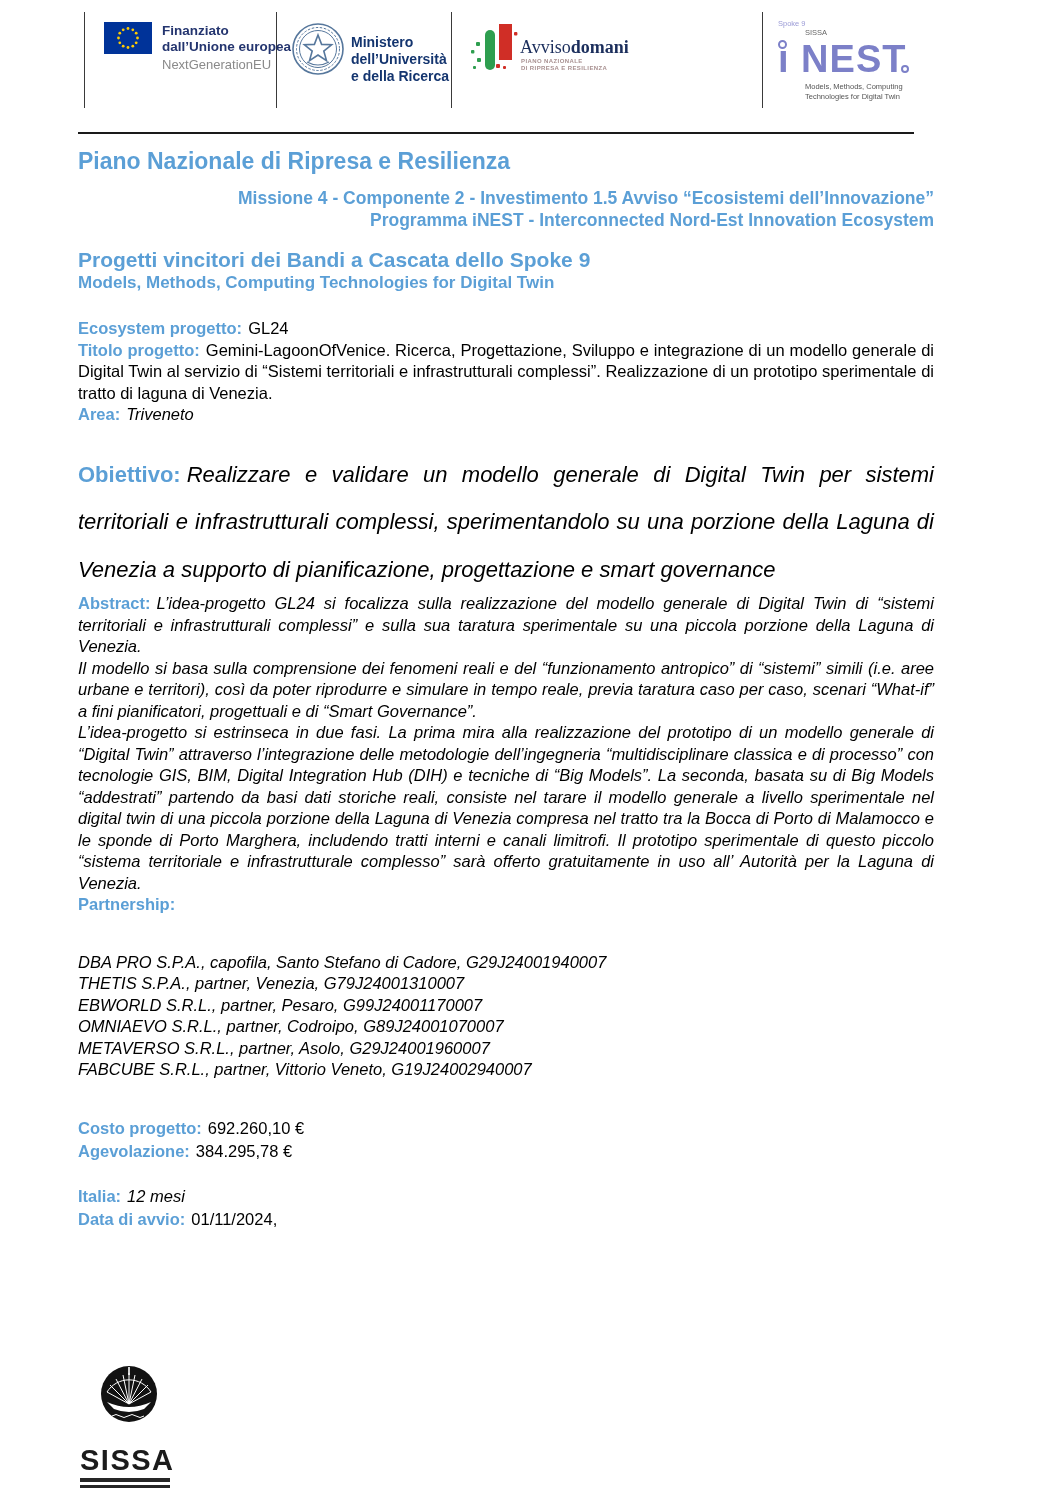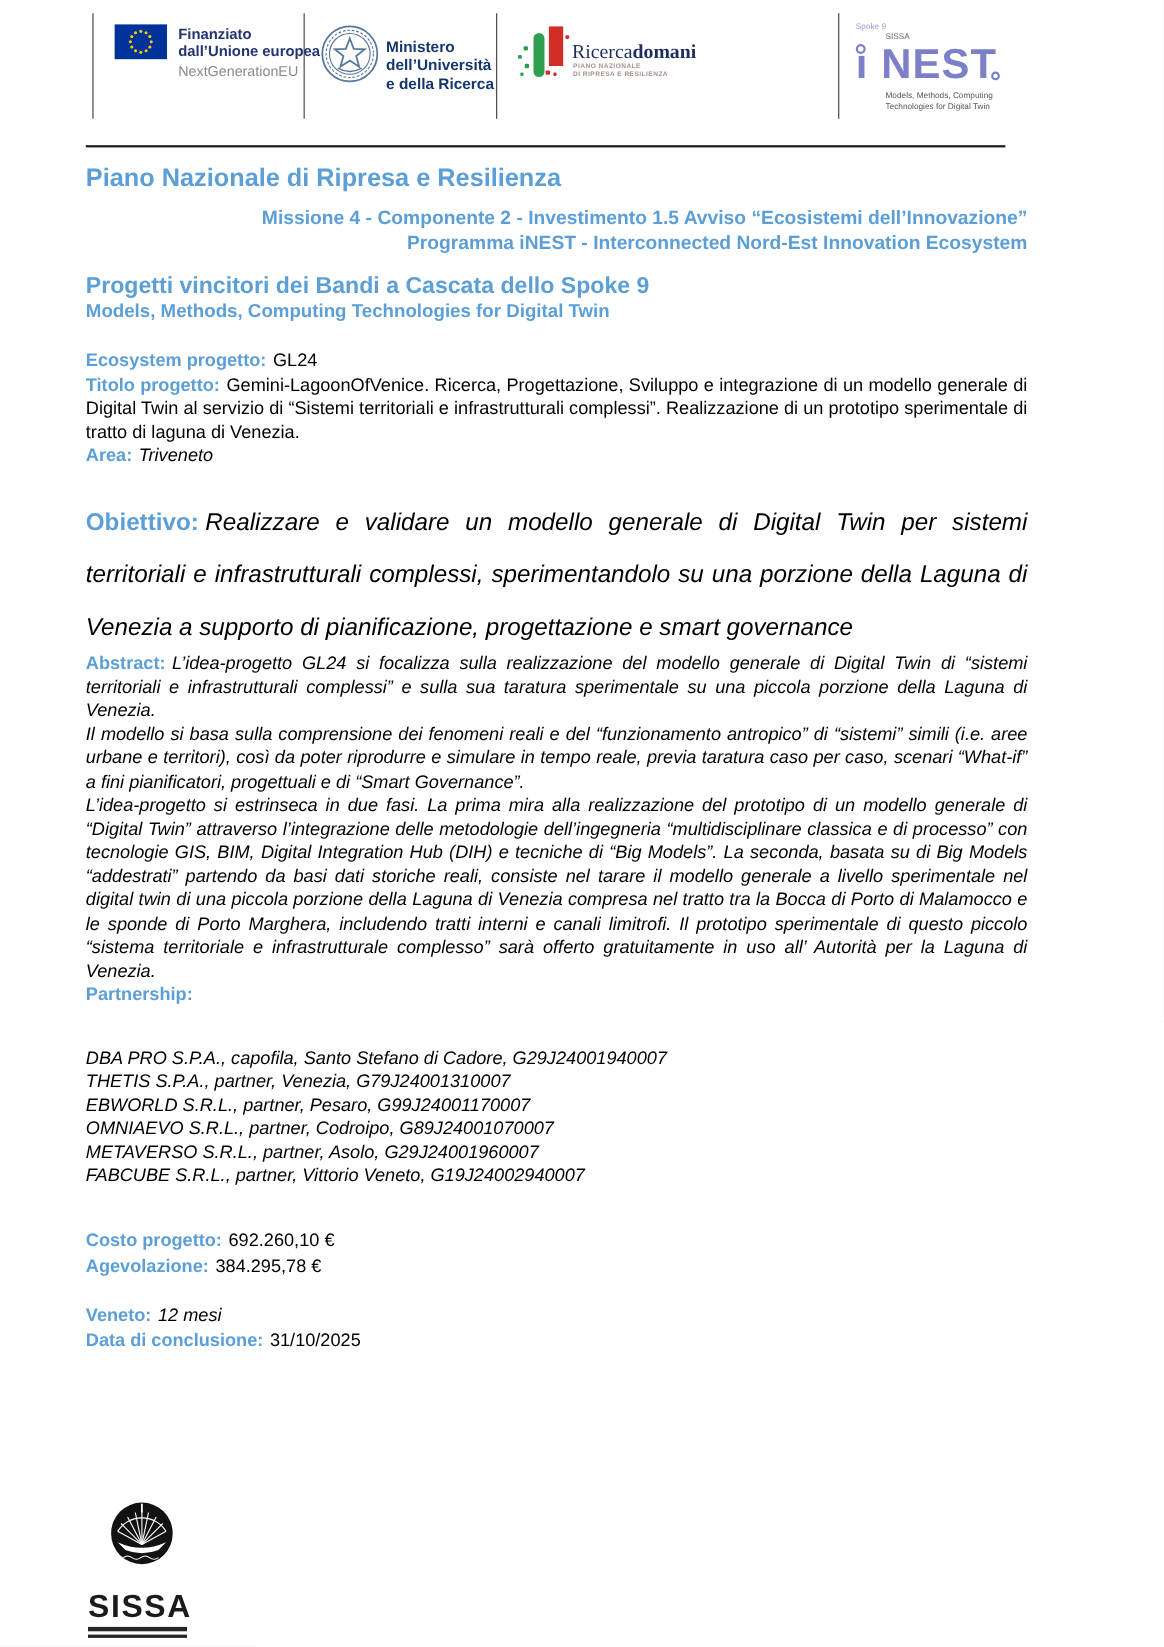--- a/index.html
+++ b/index.html
@@ -116,21 +116,21 @@
         <rect x="5" y="46" width="3" height="3" rx="1"></rect>
       </g>
       <g fill="#d02e26">
         <rect x="31" y="4" width="13" height="36"></rect>
         <rect x="28" y="44" width="4" height="4" rx="1"></rect>
         <rect x="35" y="46" width="3" height="3" rx="1"></rect>
         <rect x="46" y="12" width="3.4" height="3.4" rx="1"></rect>
       </g>
     </svg>
   </div>
-  <div class="id-title"><span>Ricerca</span><b>domani</b></div>
+  <div class="id-title"><span>Avviso</span><b>domani</b></div>
   <div class="id-sub">
     <div>PIANO NAZIONALE</div>
     <div>DI RIPRESA E RESILIENZA</div>
   </div>
 
   <div class="inest">
     <div class="inest-spoke">Spoke 9</div>
     <div class="inest-sissa">SISSA</div>
     <div class="inest-title">
       <span>ı NEST</span>
@@ -177,22 +177,22 @@
         <div>METAVERSO S.R.L., partner, Asolo, G29J24001960007</div>
         <div>FABCUBE S.R.L., partner, Vittorio Veneto, G19J24002940007</div>
       </div>
 
     <div class="fgroup1">
       <div><span class="label">Costo progetto:</span><span>692.260,10 €</span></div>
       <div><span class="label">Agevolazione:</span><span>384.295,78 €</span></div>
     </div>
 
     <div class="fgroup2">
-      <div><span class="label">Veneto:</span><span class="it">12 mesi</span></div>
-      <div><span class="label">Data di conclusione:</span><span>31/10/2025</span></div>
+      <div><span class="label">Italia:</span><span class="it">12 mesi</span></div>
+      <div><span class="label">Data di avvio:</span><span>01/11/2024,</span></div>
     </div>
   </div>
 
   <div class="sissa">
     <svg width="110" height="100" viewBox="0 0 110 100">
       <defs>
         <path id="mottoPath" d="M 55 96 a 42 42 0 1 1 -0.02 0"></path>
       </defs>
       <text font-family="Liberation Sans, sans-serif" font-size="7" font-weight="bold" letter-spacing="1.6" fill="#161616">
         <textPath href="#mottoPath" startOffset="11%">MA PER SEGUIR VIRTUTE E CANOSCENZA</textPath>

